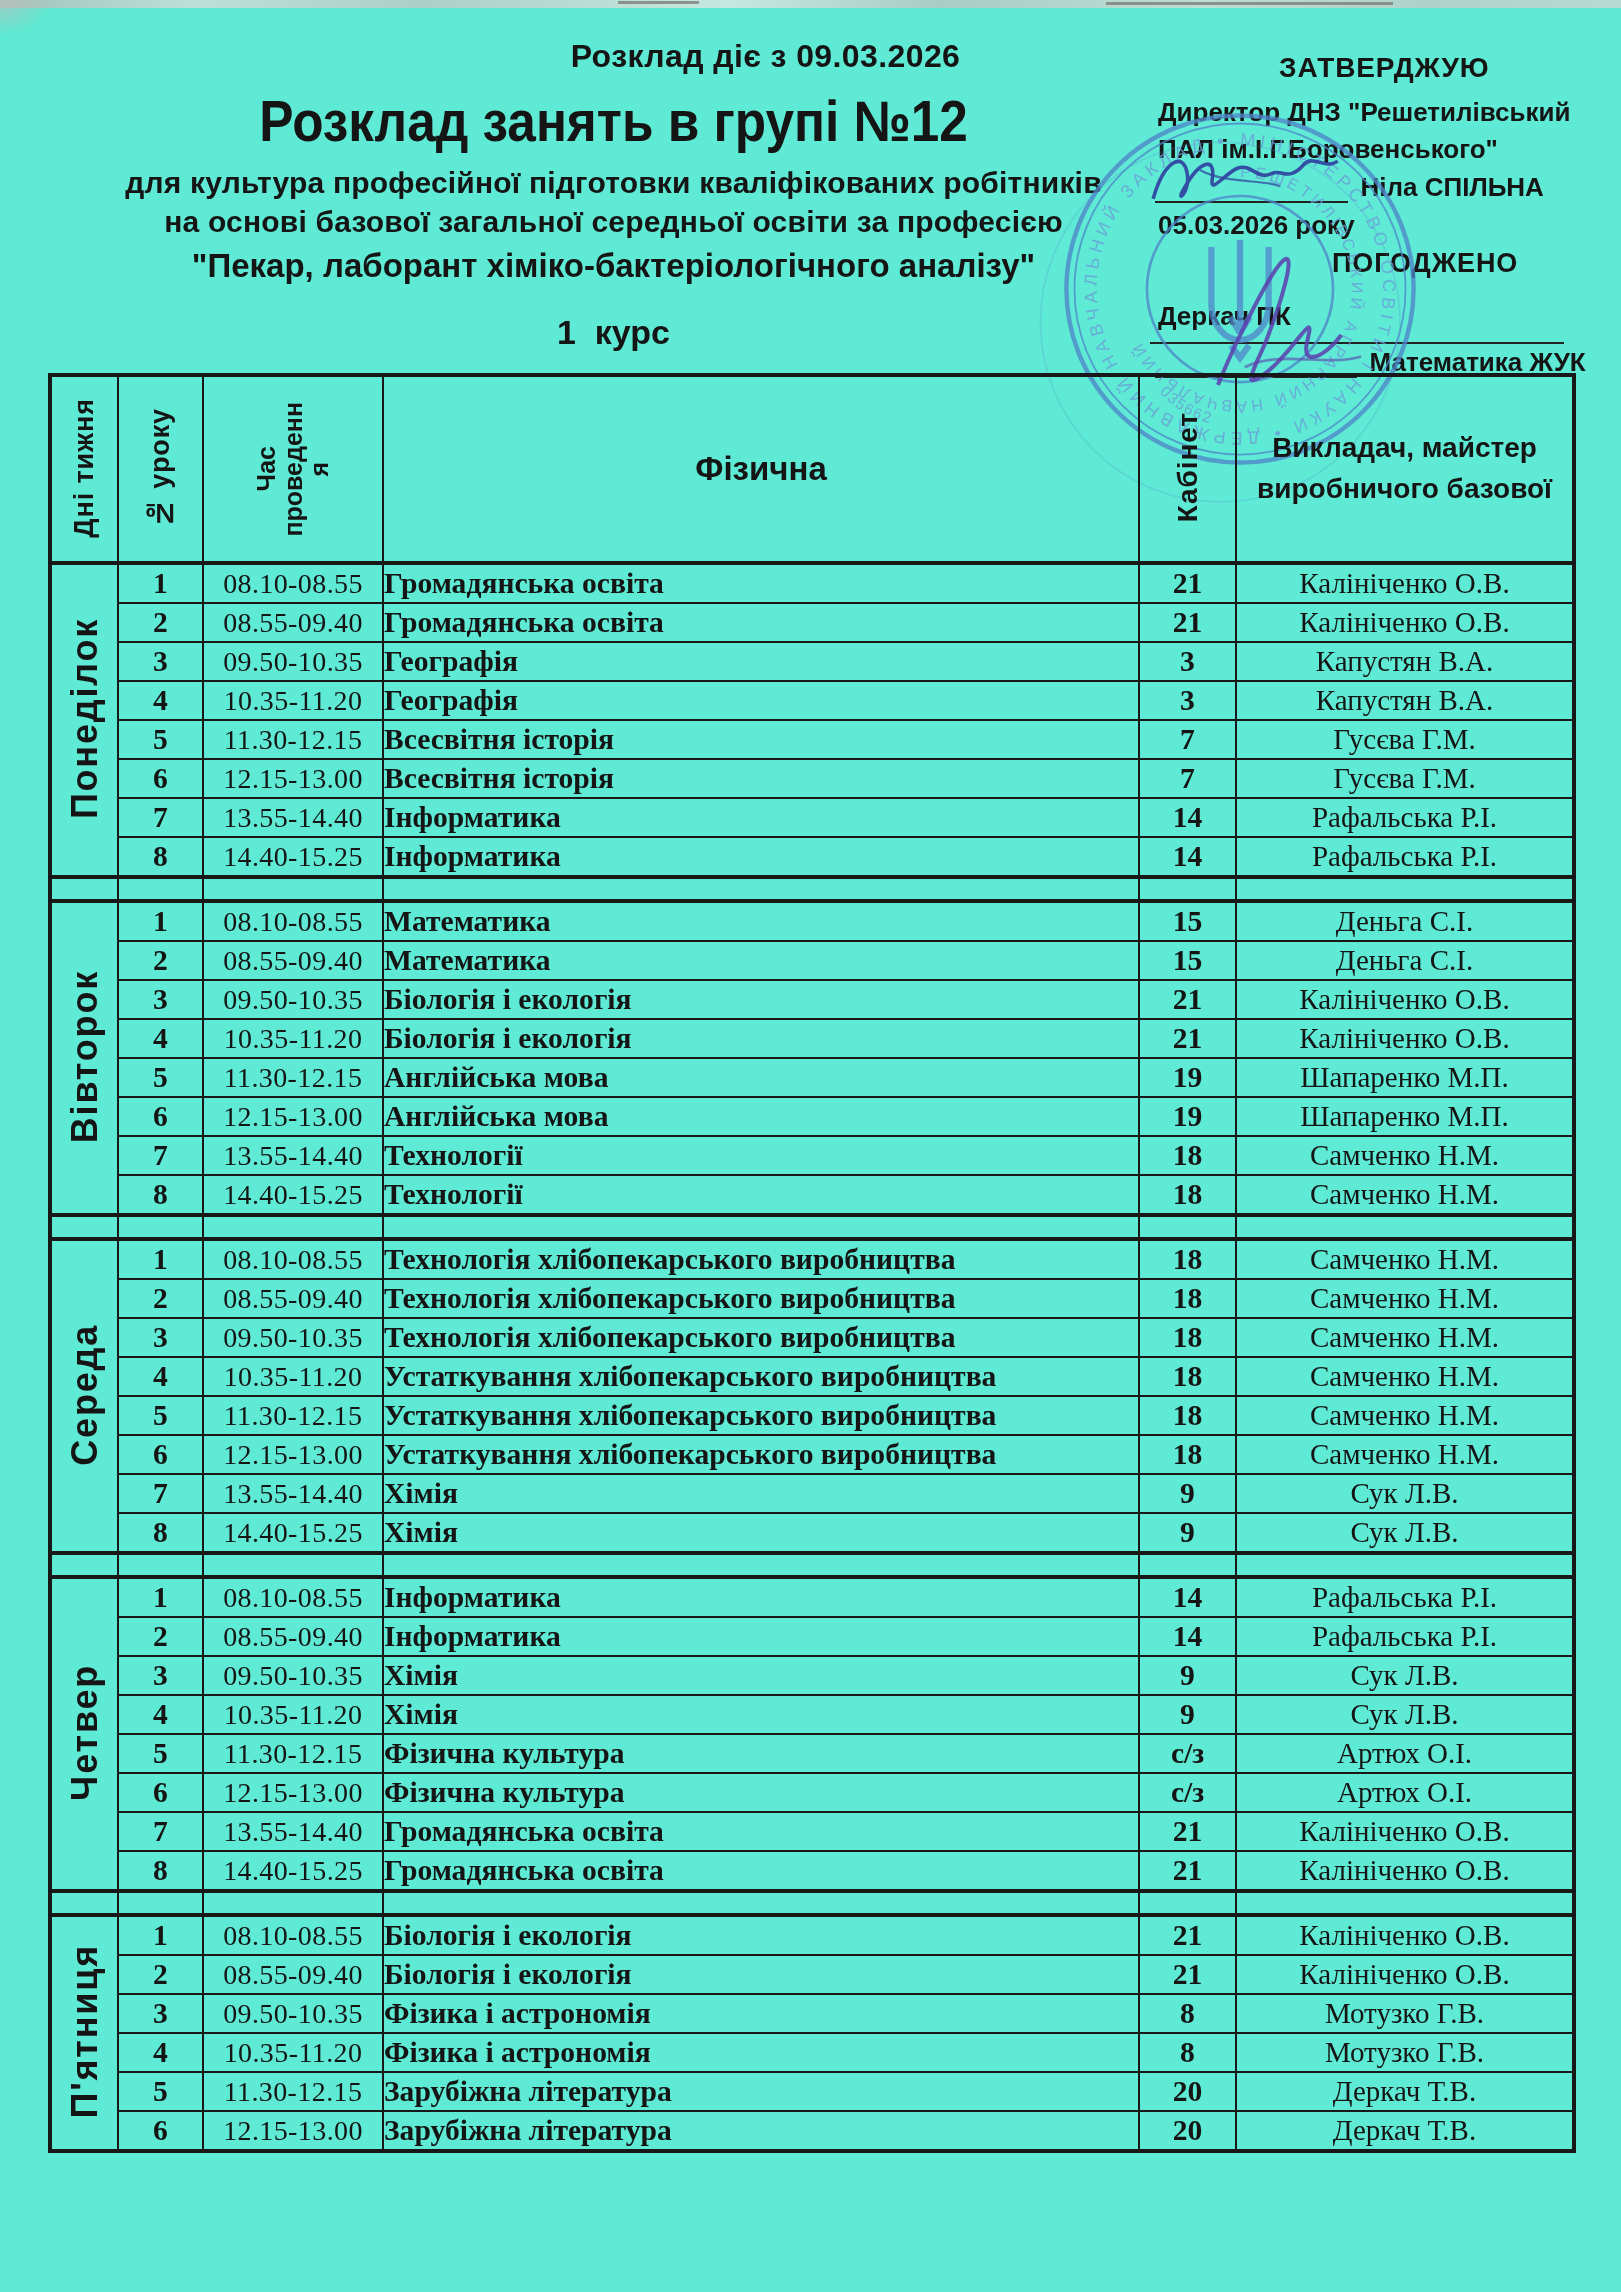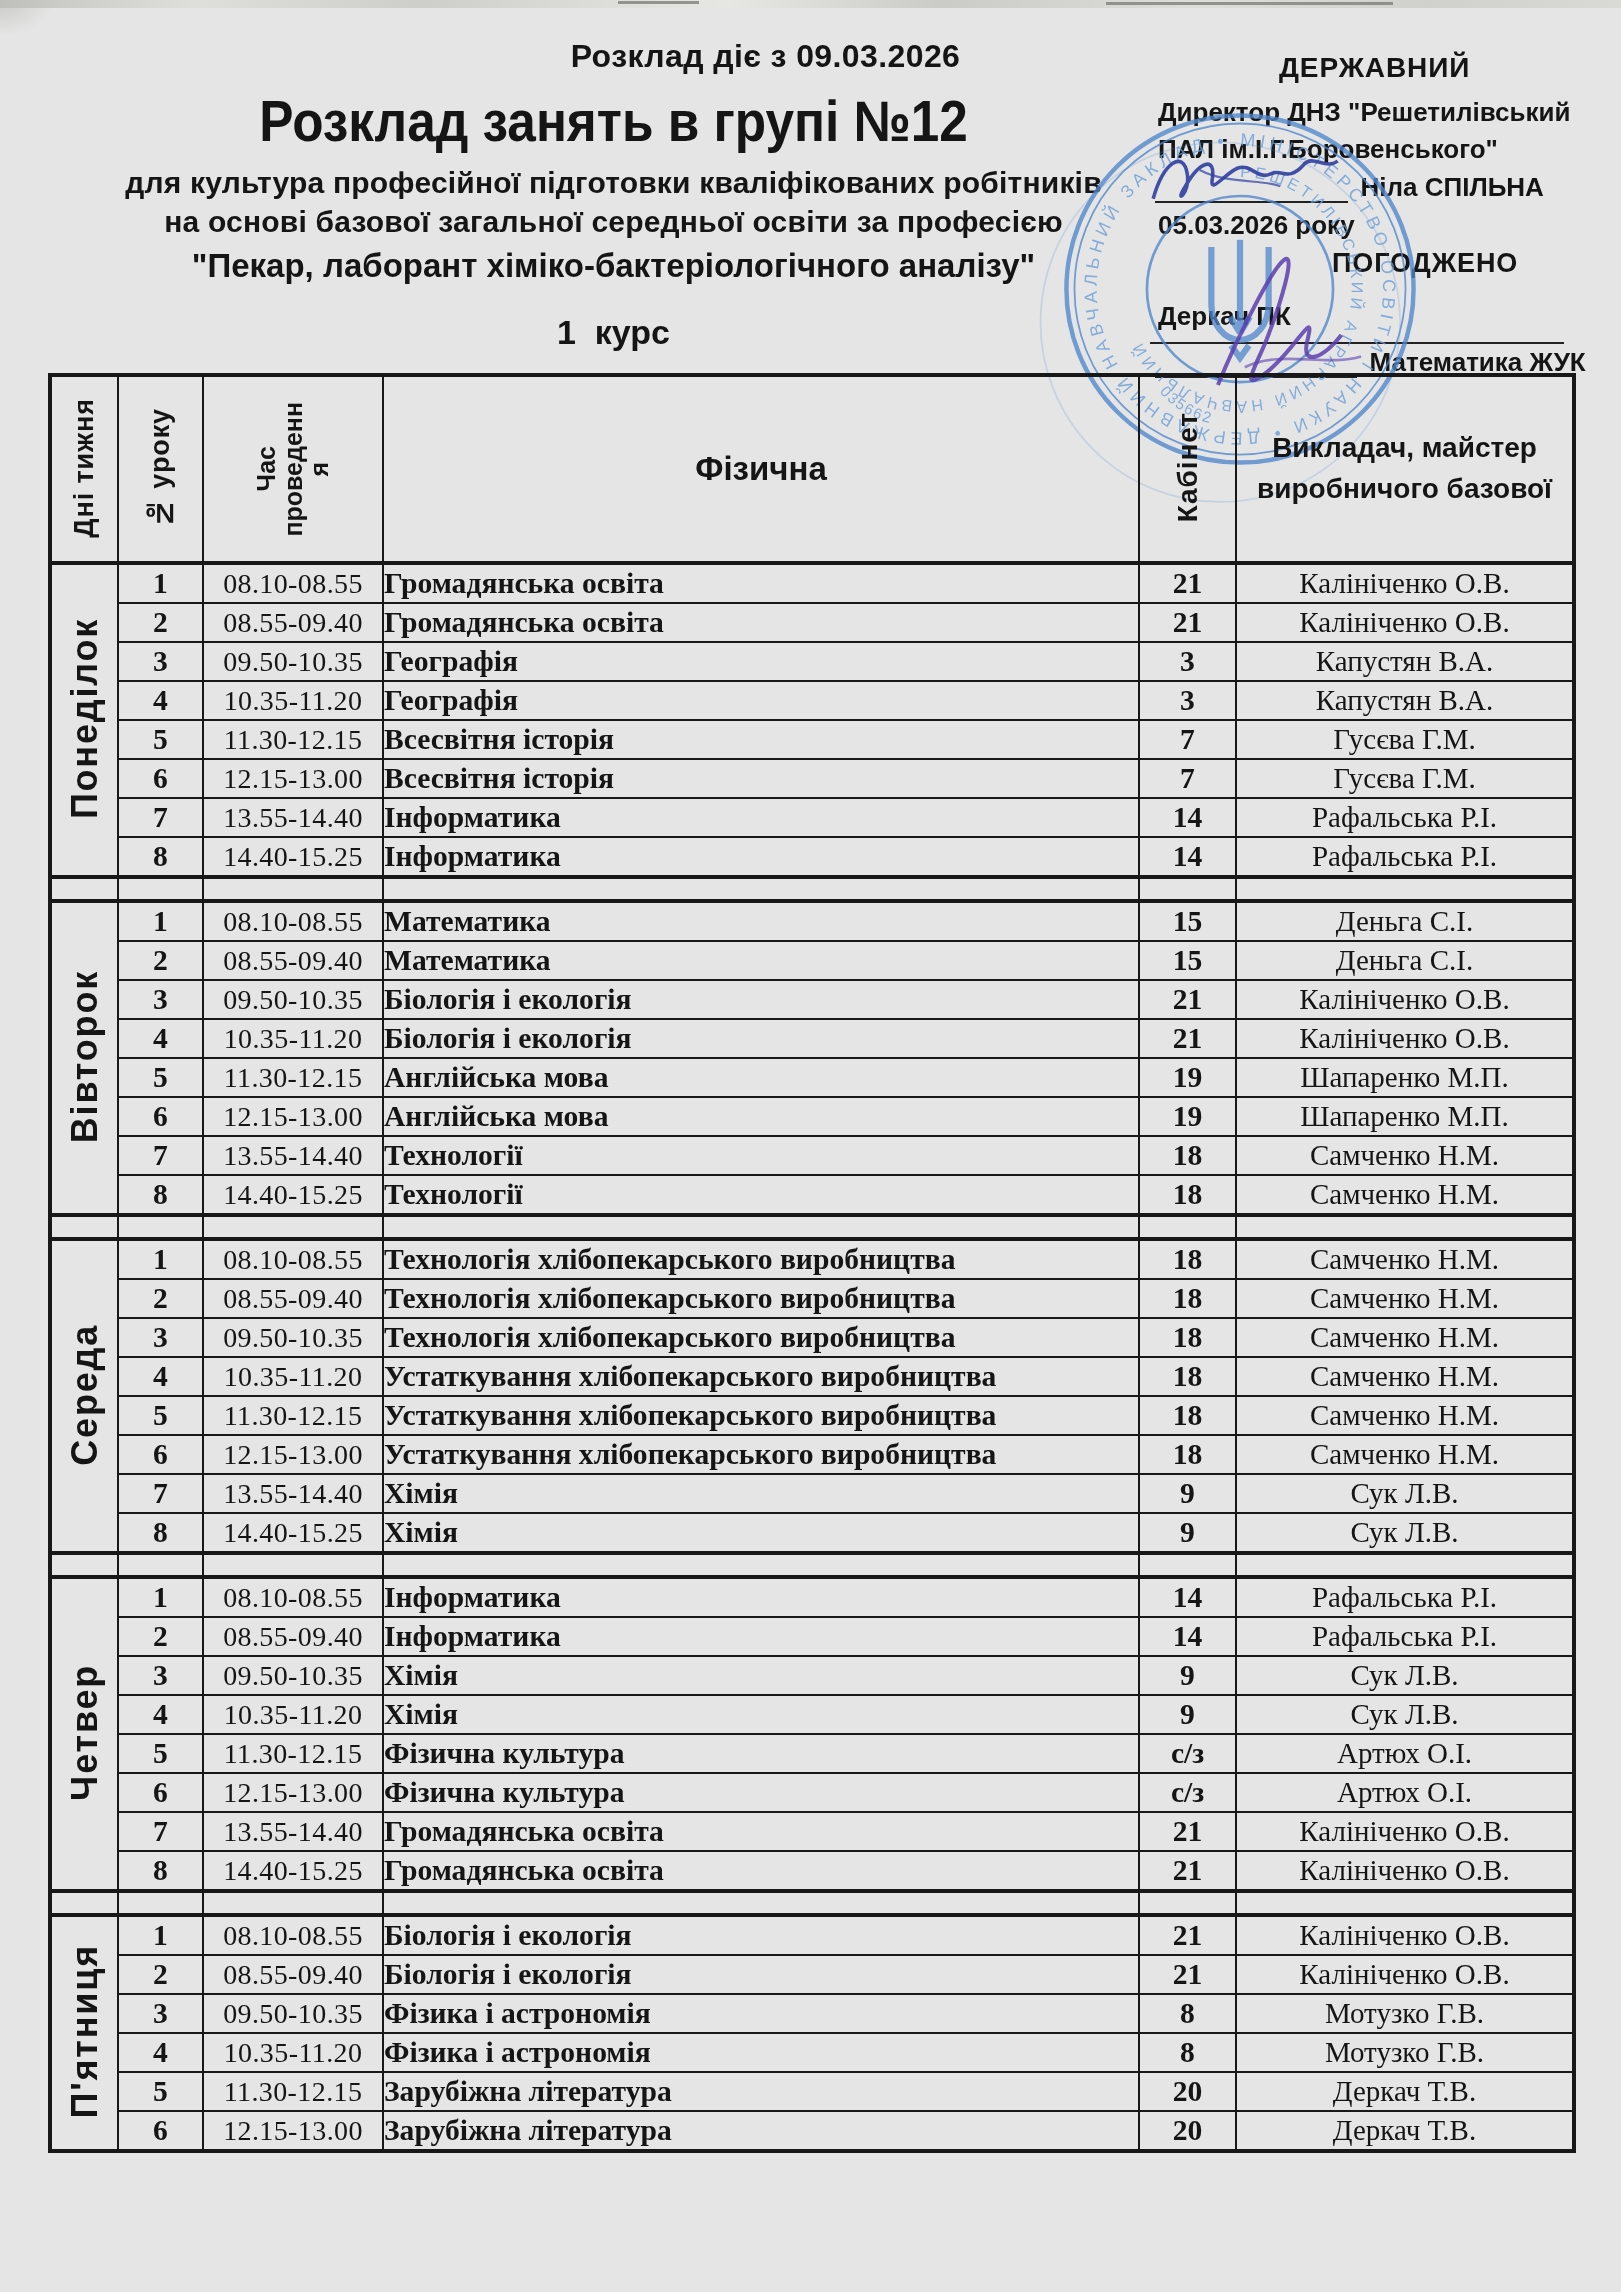--- a/index.html
+++ b/index.html
@@ -1,20 +1,20 @@
 <!DOCTYPE html>
 <html lang="uk" style="font-size:14.3px"><head>
 <meta charset="utf-8">
 <style>
   html,body{margin:0;padding:0;background:#9a9a97;}
   .page{
     position:relative;
     width:1621px;height:2293px;
     margin:0 auto;
-    background:#e5e5e5;
+    background:#5eead4;
     overflow:hidden;
     font-family:"Liberation Sans",sans-serif;
     color:#151515;
   }
   
   .scan-strip{
     position:absolute;top:0;left:0;width:100%;height:8px;
     background:linear-gradient(90deg,#b6b6b2 0%,#dcdcd8 12%,#c6c6c2 26%,#e7e7e3 45%,#c2c2be 58%,#dadad6 74%,#c9c9c5 88%,#d5d5d1 100%);
     opacity:.75;
   }
@@ -99,21 +99,21 @@
 
   <div class="head-left">
     <div class="effective">Розклад діє з 09.03.2026</div>
     <div class="doc-title">Розклад занять в групі №12</div>
     <div class="sub1">для культура професійної підготовки кваліфікованих робітників</div>
     <div class="sub2">на основі базової загальної середньої освіти за професією</div>
     <div class="sub3">"Пекар, лаборант хіміко-бактеріологічного аналізу"</div>
     <div class="course">1  курс</div>
   </div>
 
-  <div class="approve-label">ДЕРЖАВНИЙ</div>
+  <div class="approve-label">ЗАТВЕРДЖУЮ</div>
   <div class="dir-line1">Директор ДНЗ "Решетилівський</div>
   <div class="dir-line2">ПАЛ ім.І.Г.Боровенського"</div>
   <div class="dir-sig-row">
     <div class="sig-line"></div>
     <span class="dir-name">Ніла СПІЛЬНА</span>
   </div>
   <div class="date-line">05.03.2026 року</div>
   <div class="agreed-label">ПОГОДЖЕНО</div>
   <div class="chair-label">Деркач ПК</div>
   <div class="long-line"></div>

